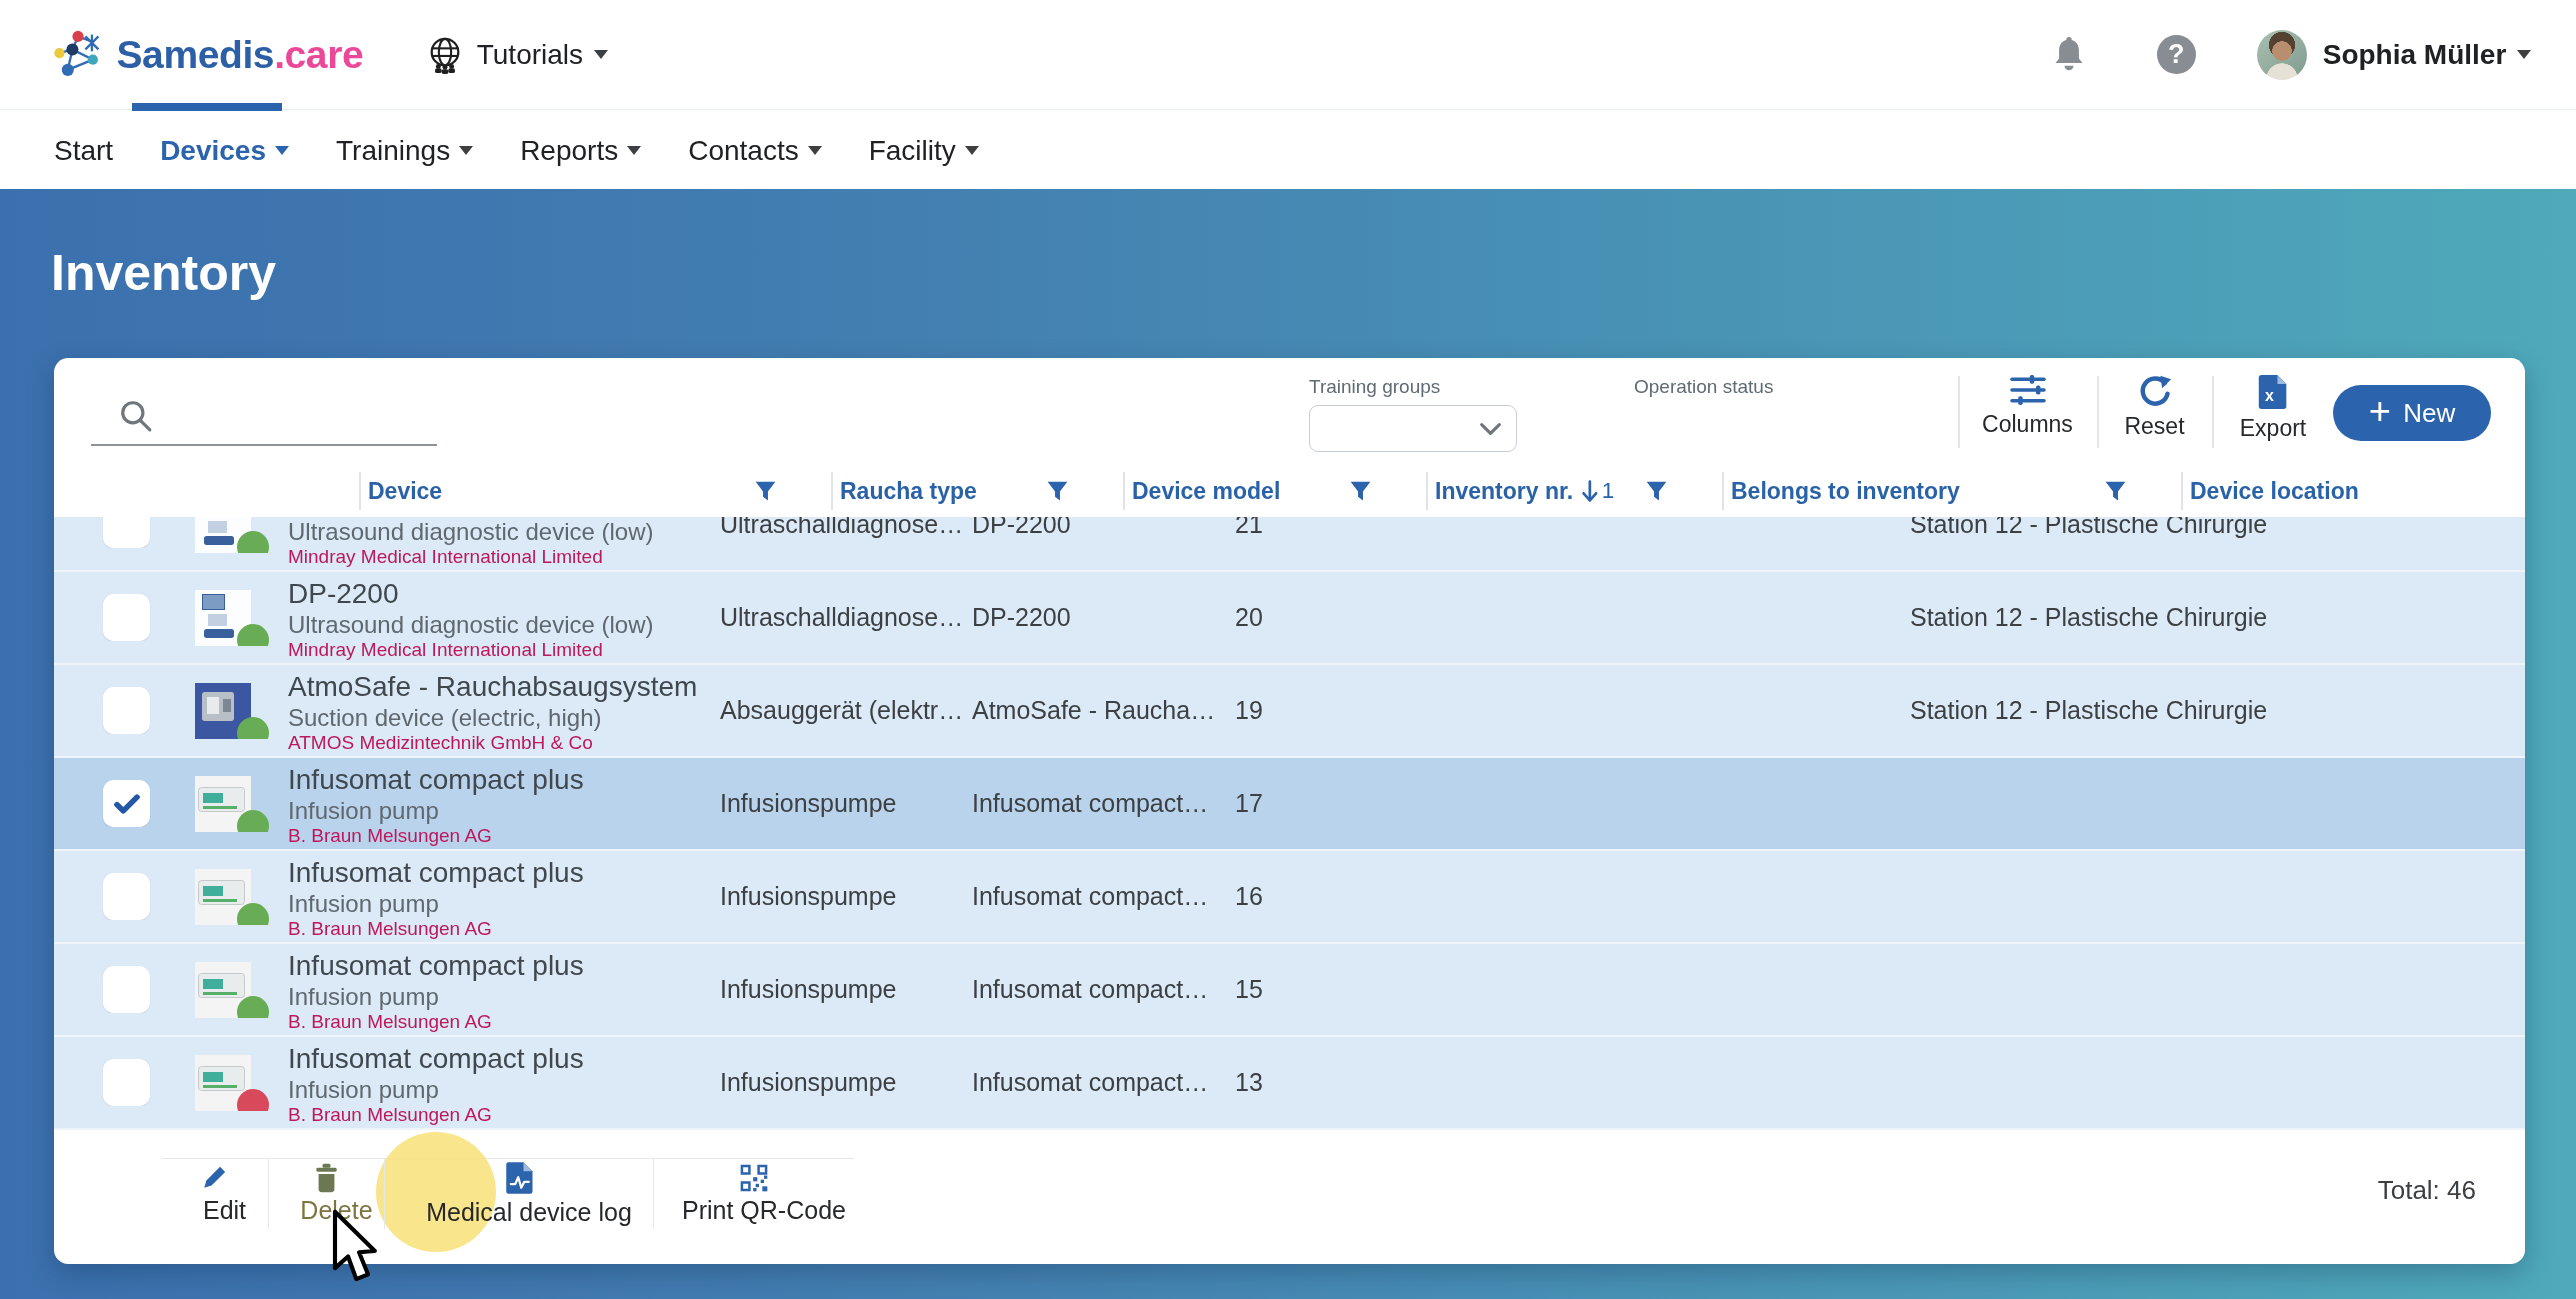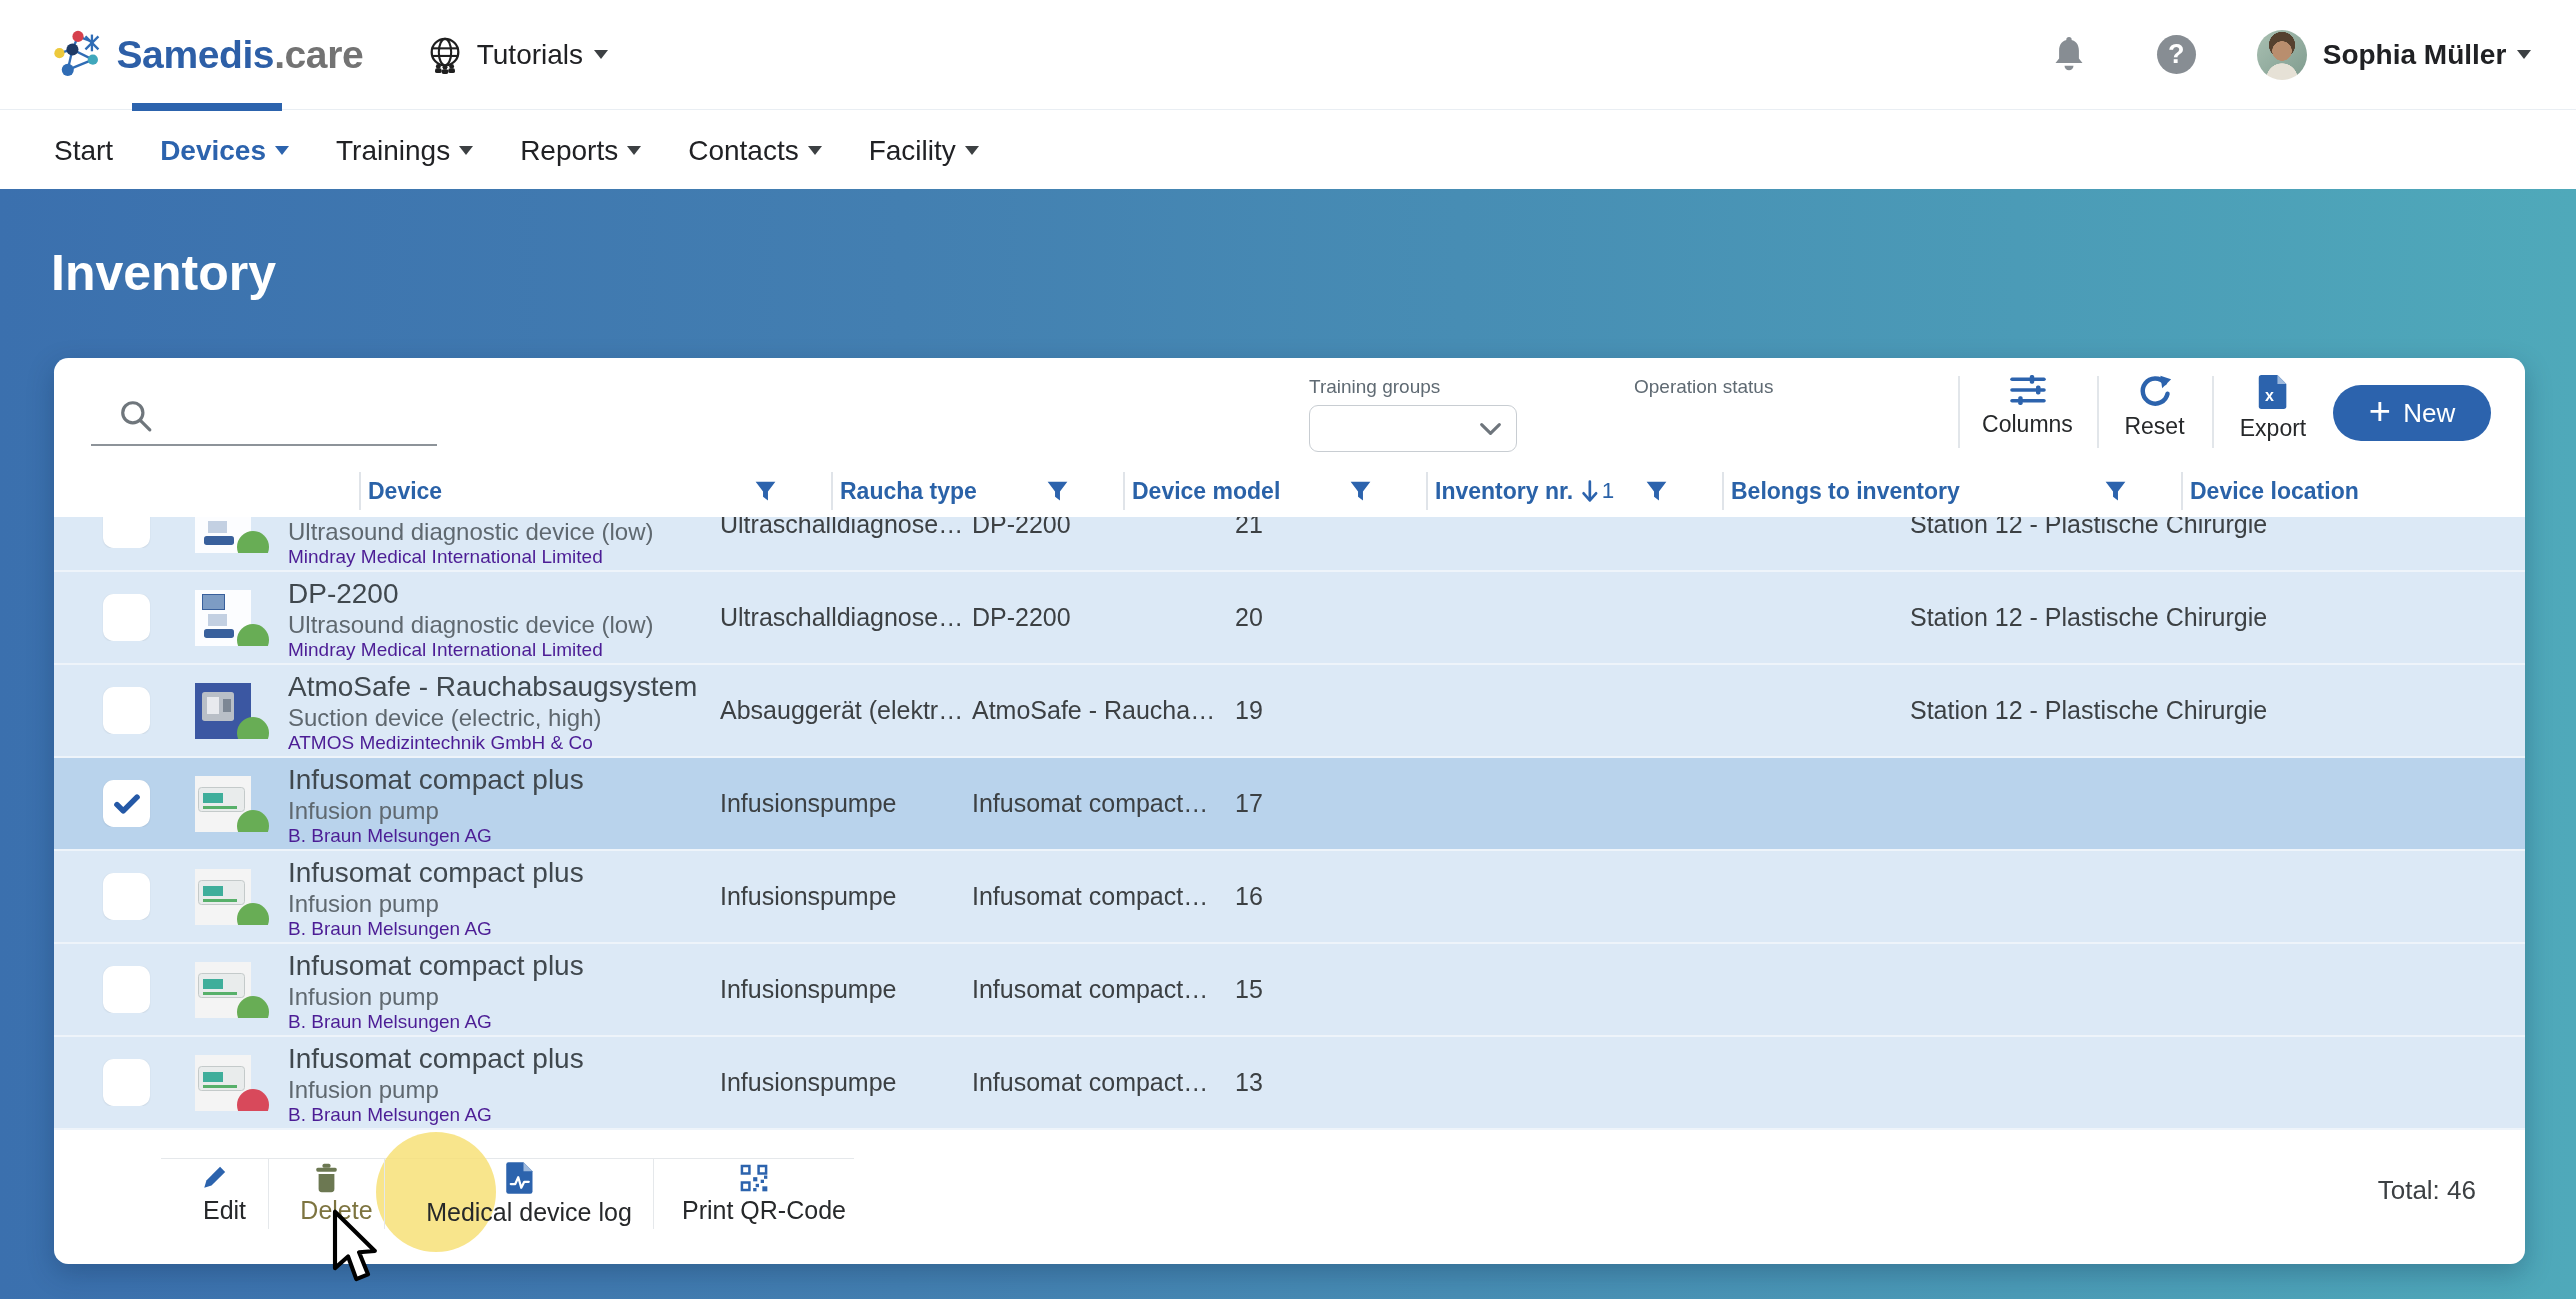--- a/index.html
+++ b/index.html
@@ -5,21 +5,21 @@
   * { margin:0; padding:0; box-sizing:border-box; }
   html,body { width:2576px; height:1299px; overflow:hidden;
     font-family:"Liberation Sans","DejaVu Sans",sans-serif; background:#fff; }
   .stage { position:relative; width:2576px; height:1299px; }
 
   
   .topbar { position:absolute; left:0; top:0; width:100%; height:110px; background:#fff;
     border-bottom:1.8px solid #e9eef3; display:flex; align-items:center; z-index:5; }
   .brand { display:flex; align-items:center; margin-left:52px; }
   .brand-text { font-size:39px; font-weight:bold; margin-left:12.5px; letter-spacing:-0.4px; }
-  .brand-text .p1 { color:#2d5fa7; } .brand-text .p2 { color:#737373; }
+  .brand-text .p1 { color:#2d5fa7; } .brand-text .p2 { color:#ec4899; }
   .tutorials { display:flex; align-items:center; margin-left:63px; cursor:pointer; }
   .tutorials-label { font-size:28px; color:#202124; margin-left:12.5px; }
   .caret { display:inline-block; width:0; height:0; border-left:7.2px solid transparent;
     border-right:7.2px solid transparent; border-top:9px solid #3c4043; margin-left:10.7px; }
   .top-right { margin-left:auto; display:flex; align-items:center; padding-right:45px; }
   .bell { margin-right:70px; } .help { margin-right:61px; }
   .help-circle { width:39px; height:39px; border-radius:50%; background:#878d93; color:#fff;
     font-size:27px; font-weight:bold; display:flex; align-items:center; justify-content:center; }
   .avatar { width:50px; height:50px; border-radius:50%; margin-right:16px;
     background:
@@ -107,21 +107,21 @@
   .thumb.atmosafe .t-c { left:28px; top:16px; width:8px; height:13.4px; background:#7d8794; }
   .thumb.infusomat { background:#f4f4f4; }
   .thumb.infusomat .t-a { left:2.7px; top:11.6px; width:47px; height:25px; background:#e9ecec; border:0.9px solid #c4caca; border-radius:3.6px; }
   .thumb.infusomat .t-b { left:8px; top:17px; width:19.7px; height:10.7px; background:#3fae9b; }
   .thumb.infusomat .t-c { left:8px; top:30px; width:34px; height:3.6px; background:#57b06a; }
   .dot { position:absolute; right:-18px; bottom:-10.7px; width:32px; height:32px; border-radius:50%; }
   .dot.green { background:#68ad55; } .dot.red { background:#d8495b; }
   .c-device { display:flex; flex-direction:column; justify-content:center; padding-top:3.6px; }
   .d-name { font-size:28px; color:#40484e; line-height:34px; }
   .d-sub { font-size:24px; color:#5f686f; line-height:28px; }
-  .d-man { font-size:19px; color:#4c1d95; line-height:22.4px; }
+  .d-man { font-size:19px; color:#be185d; line-height:22.4px; }
 
   
   .action-bar { position:absolute; left:107px; top:800px; display:flex; border-top:1.8px solid #e5e8eb; }
   .action-item { position:relative; z-index:1; display:flex; flex-direction:column; align-items:center;
     justify-content:center; height:70px; cursor:pointer; }
   .action-item + .action-item { border-left:1.8px solid #e5e8eb; }
   .action-item .lbl { margin-top:3.6px; font-size:25px; color:#26282a;margin-left:20px; }
   .a-edit { width:107px; } .a-delete { width:116px; } .a-log { width:269px; } .a-qr { width:201px; }
   .a-delete .lbl { color:#7d7440; }
   .highlight { position:absolute; left:215px; top:-27px; width:120px; height:120px; border-radius:50%;

